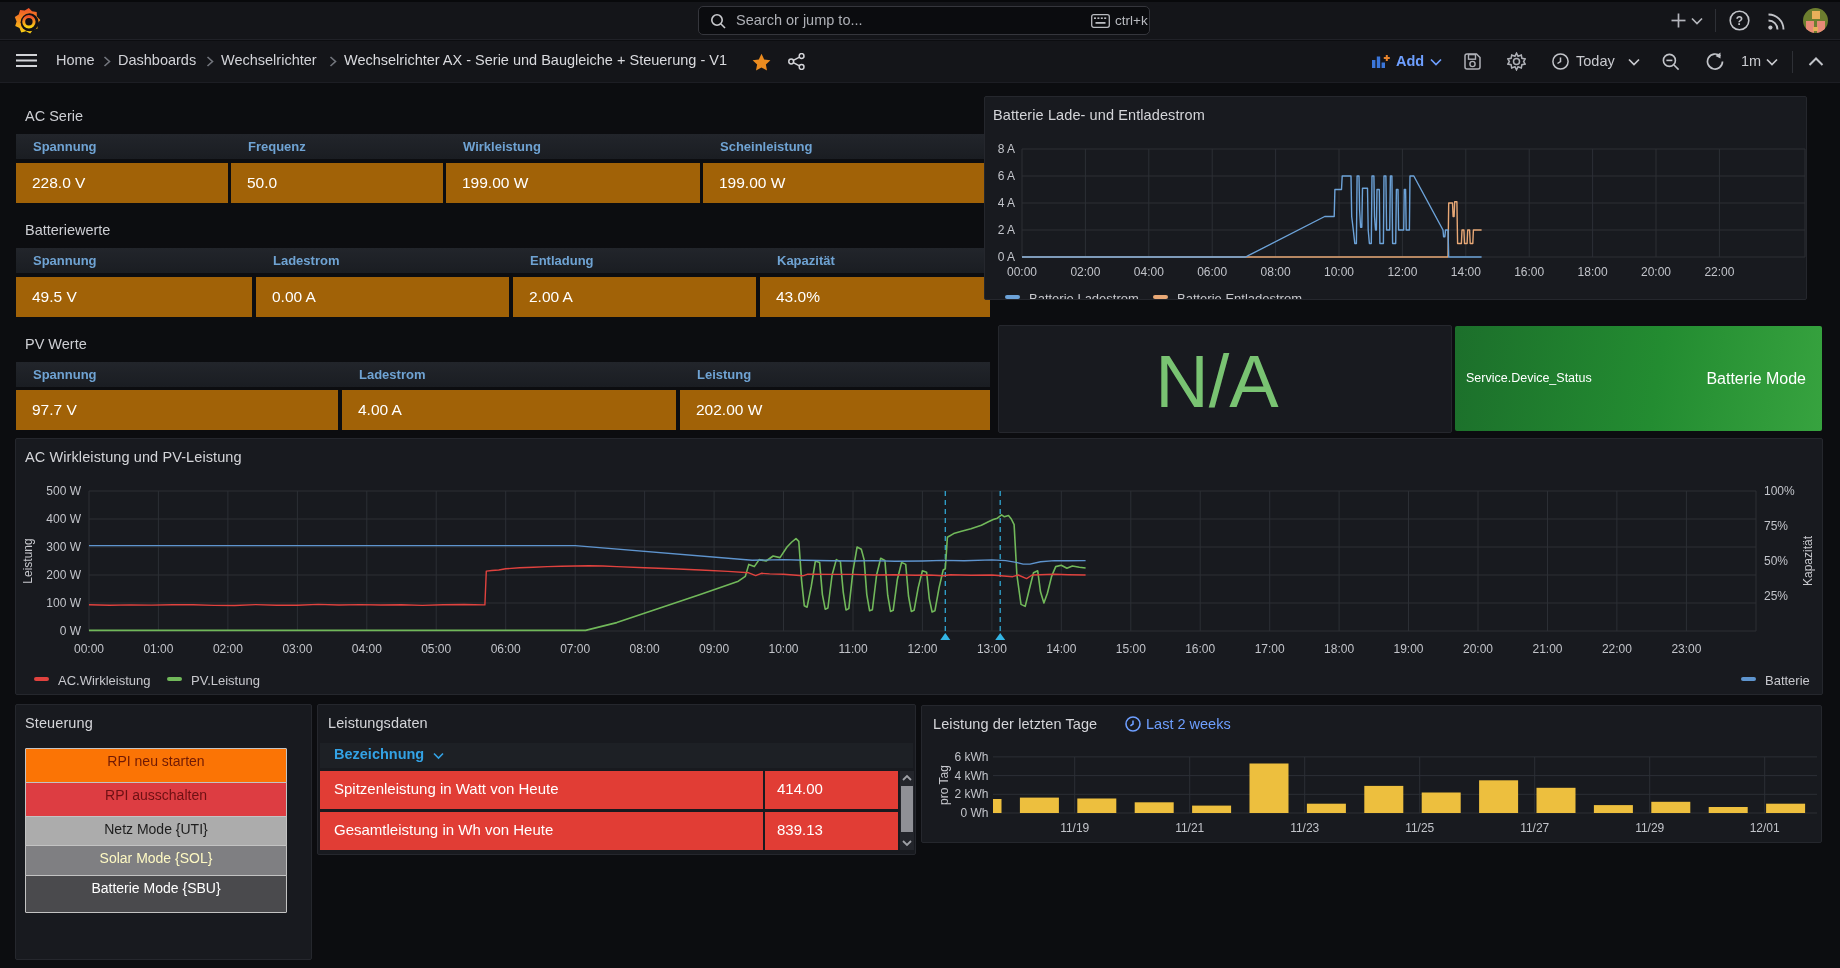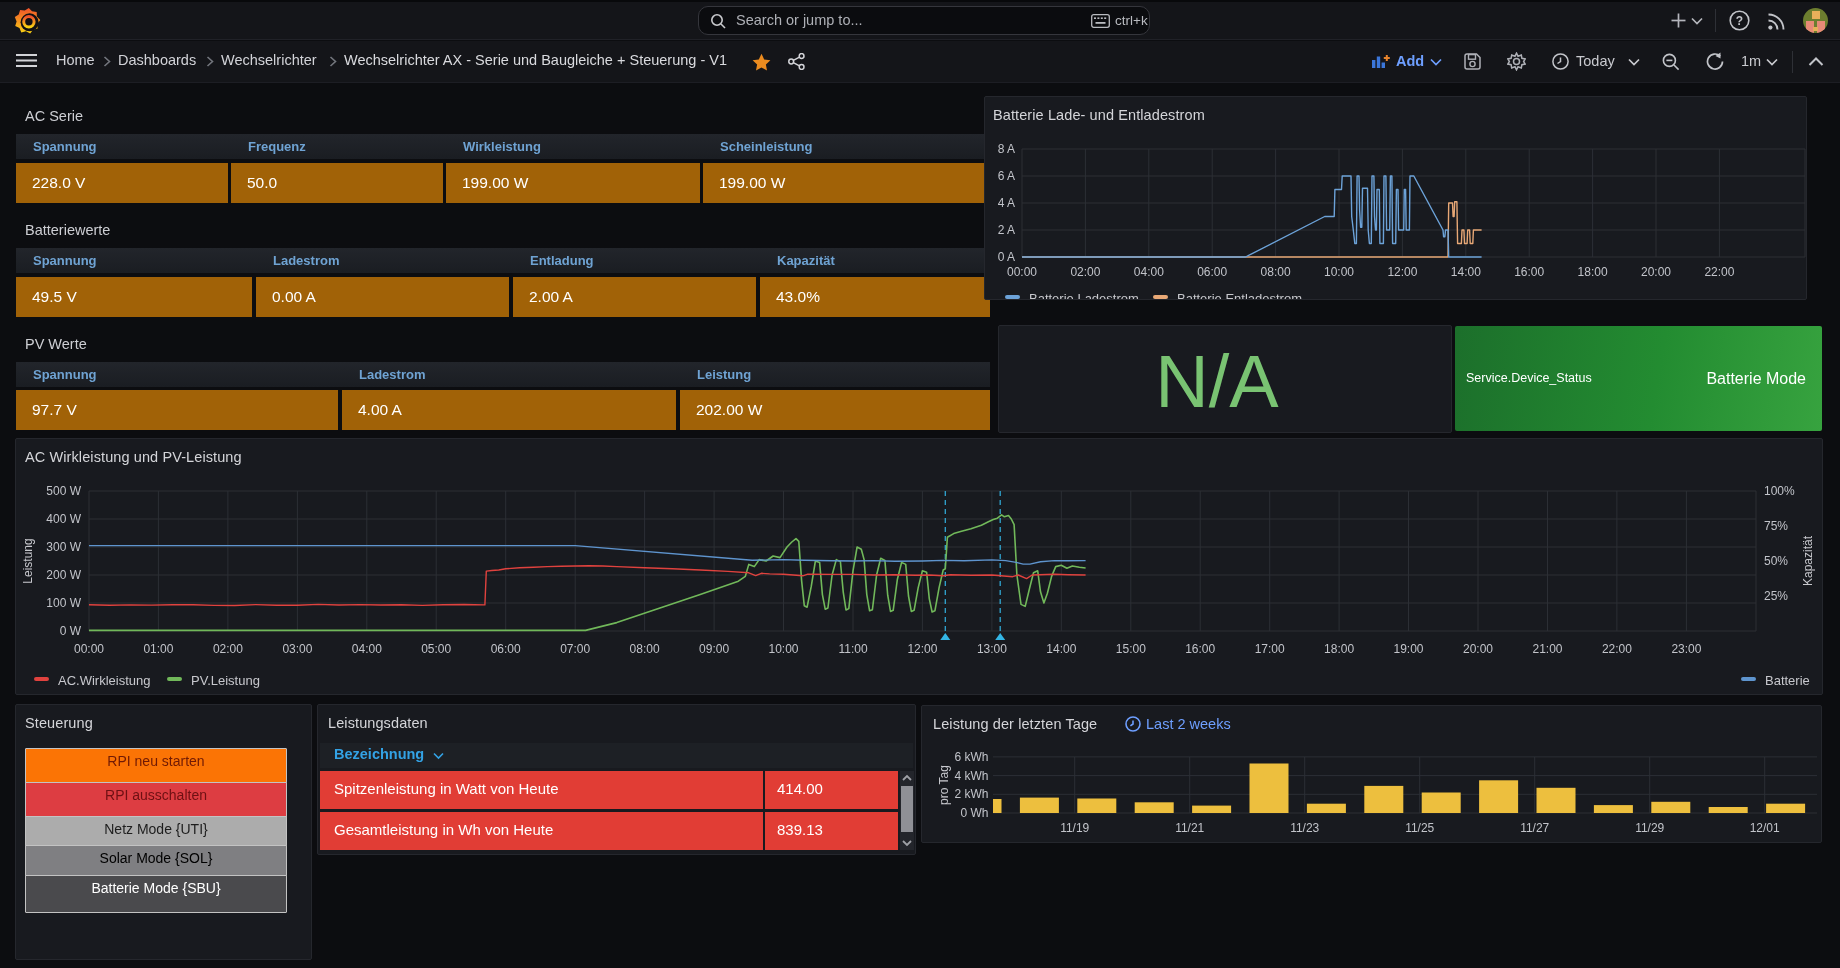--- a/index.html
+++ b/index.html
@@ -28,21 +28,21 @@
         <stop offset="0" stop-color="#F0512B"></stop>
           <stop offset="1" stop-color="#F9D313"></stop>
       </linearGradient>
     </defs>
     <path fill="url(#glogo)" d="M14.8 1.9 L18.0 5.3 L22.7 5.9 L22.9 10.6 L26.2 14.1 L23.3 17.9 L23.6 22.6 L19.0 23.7 L16.2 27.5 L11.9 25.3 L7.3 26.4 L5.5 22.0 L1.2 19.9 L2.6 15.4 L0.8 11.0 L4.7 8.4 L6.1 3.9 L10.8 4.5 Z"></path>
     <circle cx="15.6" cy="16.3" r="9.0" fill="#131014"></circle>
     <circle cx="14.9" cy="15.8" r="5.2" fill="none" stroke="url(#glogo)" stroke-width="3"></circle>
     <circle cx="14.9" cy="15.8" r="2.3" fill="#131014"></circle>
   </svg>
 
-  <div class="abs" style="left:698px;top:6px;width:452px;height:29px;background:#0b0c0f;border:1px solid #35363c;border-radius:10px;">
+  <div class="abs" style="left:698px;top:6px;width:452px;height:29px;background:#0b0c0f;border:1px solid #35363c;border-radius:5px;">
     <svg class="abs" style="left:11px;top:6px" width="17" height="17" viewBox="0 0 17 17">
         <circle cx="7" cy="7" r="5.2" fill="none" stroke="#c9cace" stroke-width="1.6"></circle>
         <line x1="11" y1="11" x2="15" y2="15" stroke="#c9cace" stroke-width="1.6"></line>
       </svg>
     <span class="abs" style="left:37px;top:5px;font-size:14.5px;color:#aeb0b6;">Search or jump to...</span>
     <svg class="abs" style="left:392px;top:7px" width="19" height="14" viewBox="0 0 19 14">
         <rect x="0.7" y="0.7" width="17.6" height="12.6" rx="2" fill="none" stroke="#b9bbc0" stroke-width="1.3"></rect>
         <rect x="3" y="3.4" width="2" height="1.6" fill="#b9bbc0"></rect>
         <rect x="6.4" y="3.4" width="2" height="1.6" fill="#b9bbc0"></rect>
         <rect x="9.8" y="3.4" width="2" height="1.6" fill="#b9bbc0"></rect>
@@ -324,21 +324,21 @@
 <rect x="1725" y="238" width="15" height="4" rx="2" fill="#5E94CE"></rect>
 <text x="1749" y="246" font-size="13" fill="#c7c8cd">Batterie</text>
 </svg>
 </div>
 
 <div class="panel" style="left:15px;top:704px;width:297px;height:256px;">
   <span class="ptitle" style="left:9px;top:10px;">Steuerung</span>
   <div class="btn" style="top:43px;background:#fb7405;color:#701a05;">RPI neu starten</div>
   <div class="btn" style="top:77px;background:#dd3d42;color:#6e1013;">RPI ausschalten</div>
   <div class="btn" style="top:111px;background:#acacac;color:#1d1d1d;">Netz Mode {UTI}</div>
-  <div class="btn" style="top:140px;background:#7f7f82;color:#000000;">Solar Mode {SOL}</div>
+  <div class="btn" style="top:140px;background:#7f7f82;color:#fef9c3;">Solar Mode {SOL}</div>
   <div class="btn" style="top:170px;background:#4a4a4d;color:#ffffff;">Batterie Mode {SBU}</div>
 </div>
 
 <div class="panel" style="left:317px;top:704px;width:599px;height:151px;">
   <span class="ptitle" style="left:10px;top:10px;">Leistungsdaten</span>
   <div class="abs" style="left:2px;top:38px;width:593px;height:25px;background:#1d2025;">
     <span class="abs" style="left:14px;top:3px;font-size:14.5px;font-weight:600;color:#33A2E5;">Bezeichnung</span>
     <svg class="abs" style="left:113px;top:9px" width="11" height="8" viewBox="0 0 11 8">
         <polyline points="1,1.5 5.5,6 10,1.5" fill="none" stroke="#33A2E5" stroke-width="1.6"></polyline>
       </svg>

